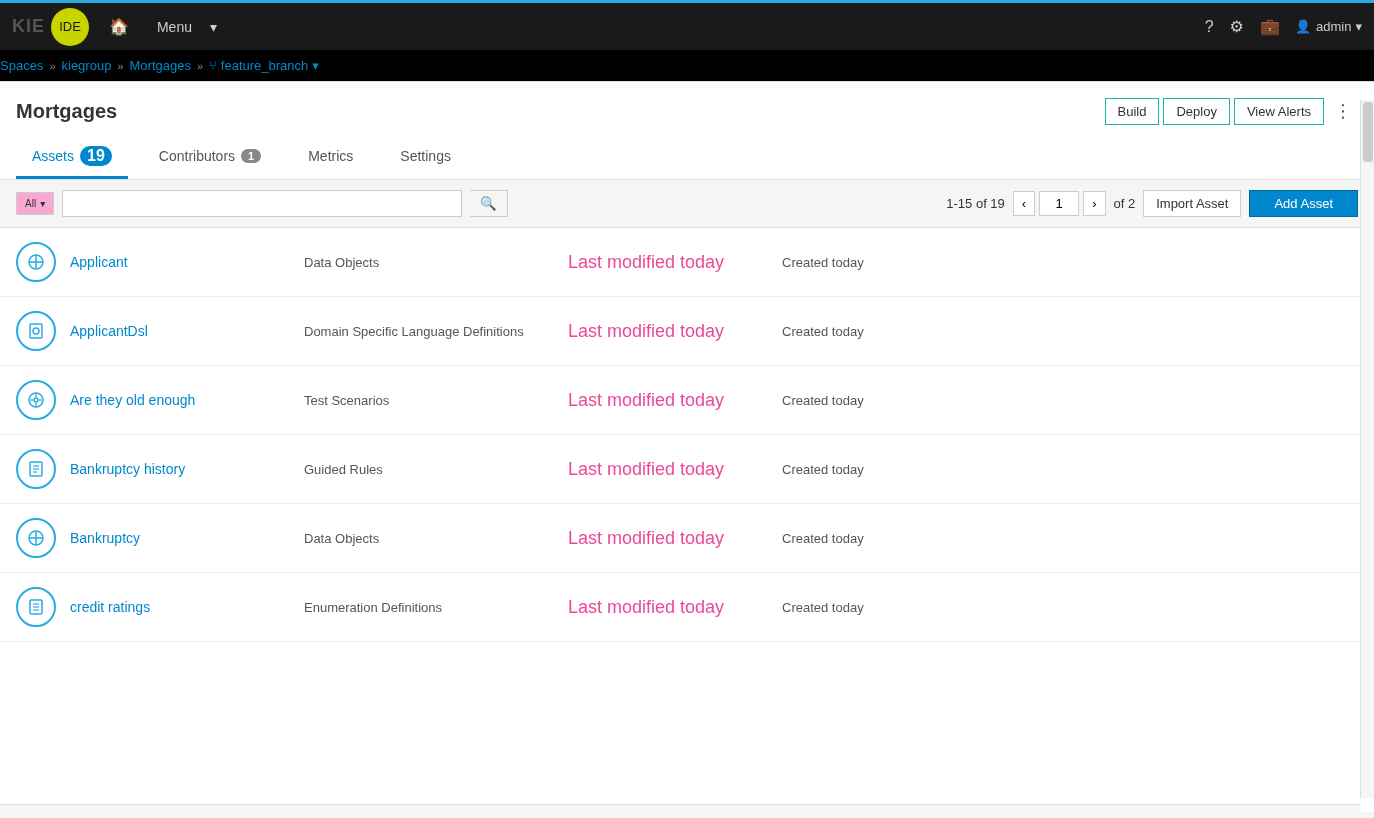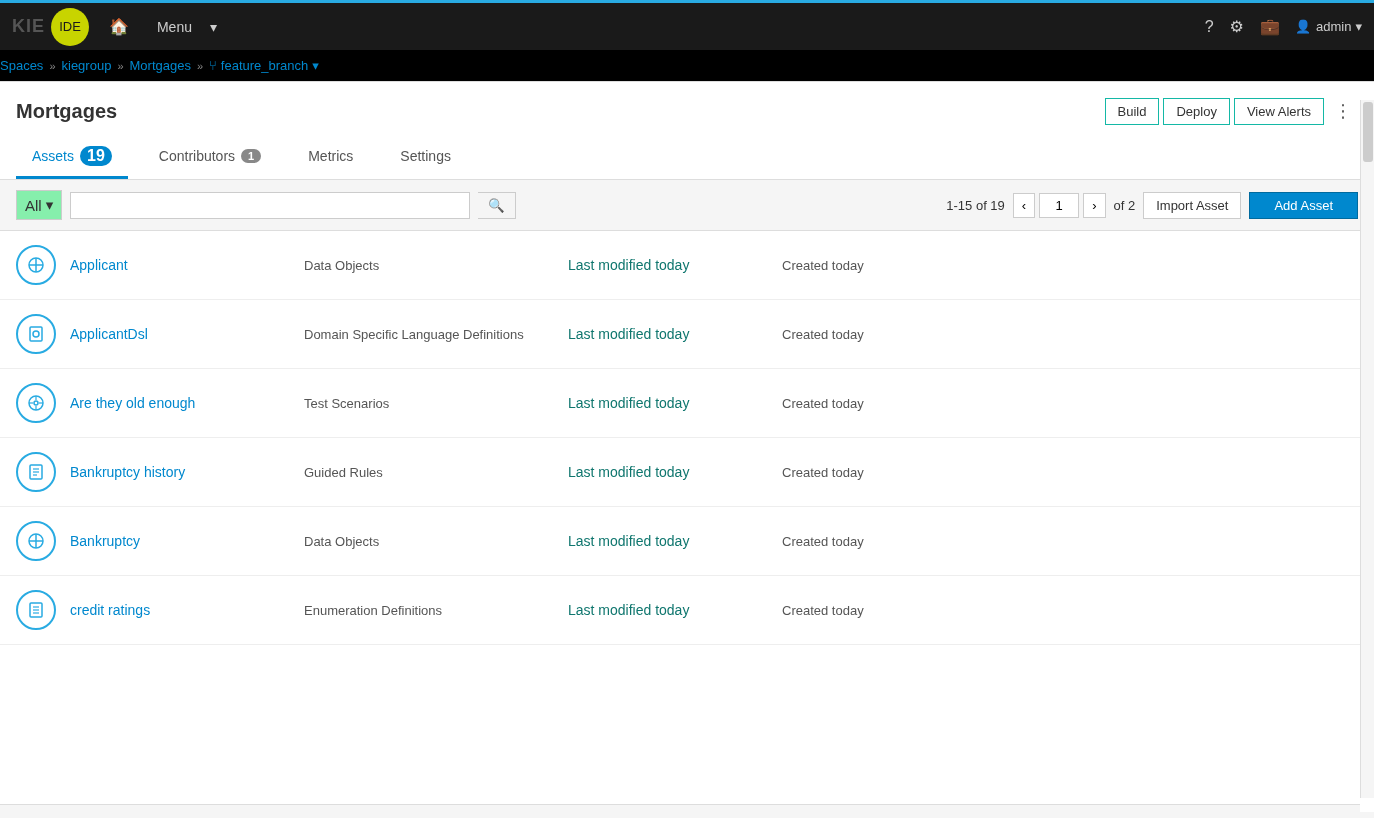--- a/index.html
+++ b/index.html
@@ -193,25 +193,25 @@
       display: flex;
       align-items: center;
       padding: 10px 16px;
       background: #f5f5f5;
       border-bottom: 1px solid #ddd;
       gap: 8px;
     }
     .filter-dropdown {
       display: flex;
       align-items: center;
-      background: #86efac;
+      background: #f9a8d4;
       border: 1px solid #ccc;
       padding: 5px 8px;
       cursor: pointer;
-      font-size: 15px;
+      font-size: 10px;
       gap: 4px;
     }
     .search-input {
       flex: 1;
       max-width: 400px;
       border: 1px solid #ccc;
       padding: 5px 10px;
       font-size: 13px;
       background: #fff;
     }
@@ -299,22 +299,22 @@
       cursor: pointer;
       min-width: 220px;
       font-weight: 500;
     }
     .asset-type {
       color: #555;
       font-size: 13px;
       min-width: 250px;
     }
     .asset-modified {
-      color: #0f766e;
-      font-size: 14px;
+      color: #ec4899;
+      font-size: 18px;
       min-width: 200px;
     }
     .asset-created {
       color: #555;
       font-size: 13px;
     }
 
     
     .right-scrollbar {
       position: fixed;

